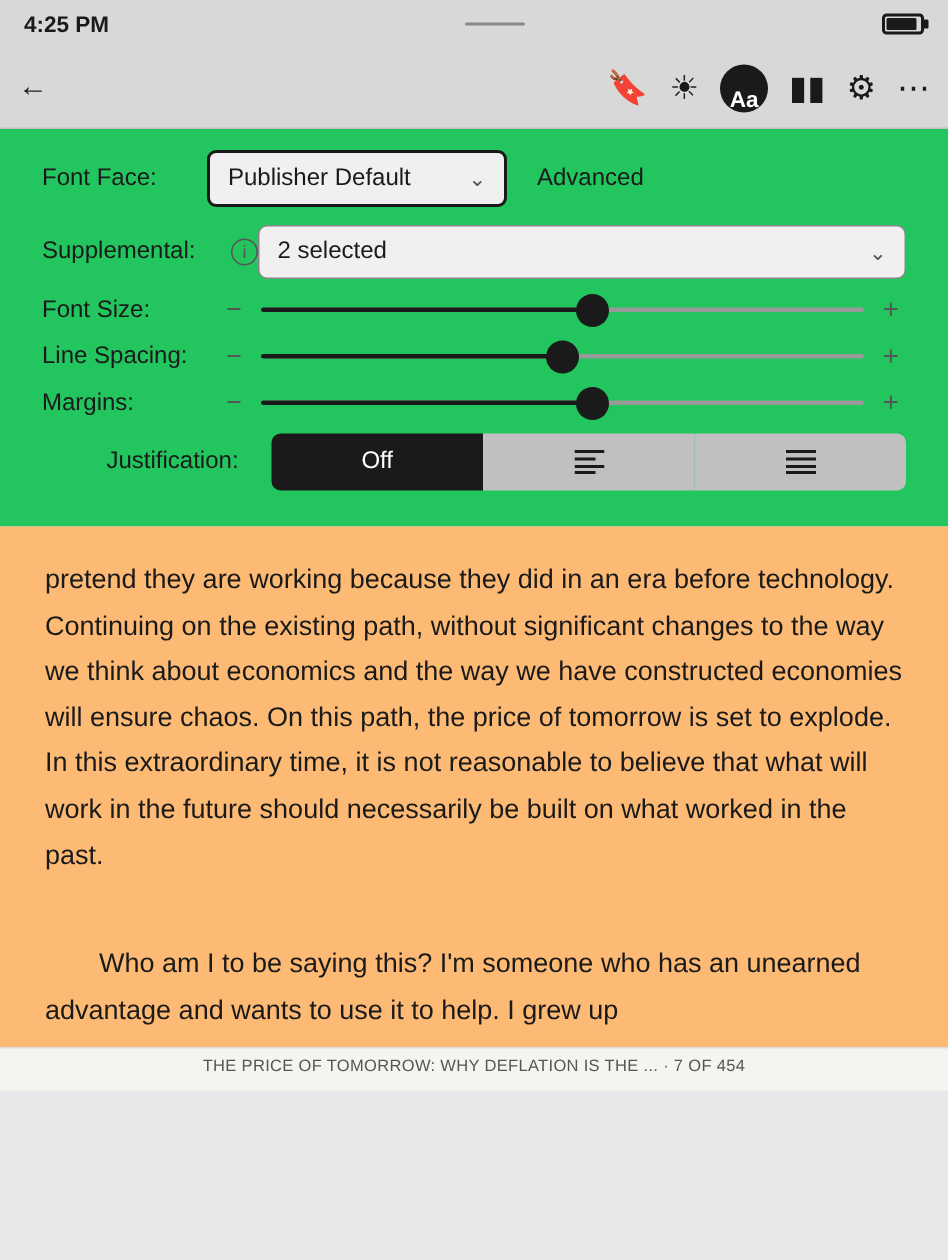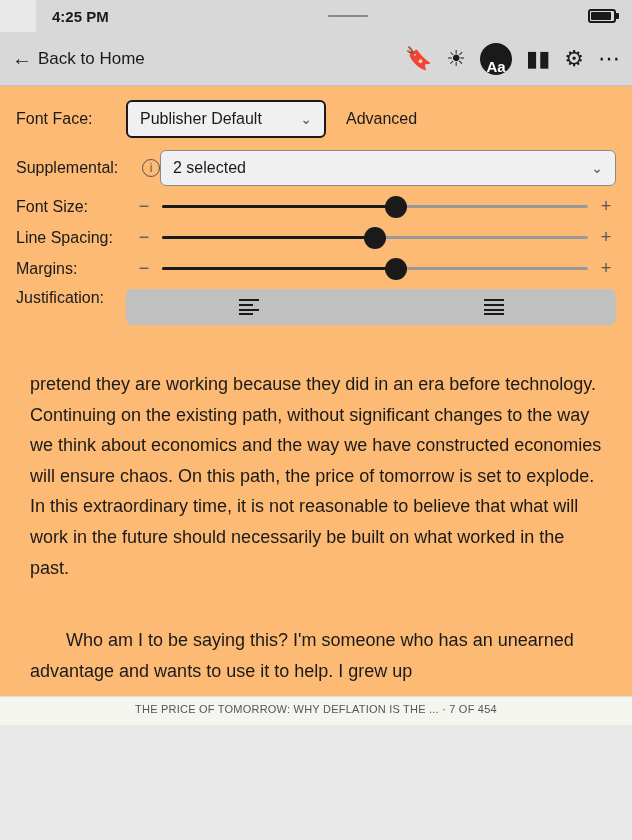--- a/index.html
+++ b/index.html
@@ -13,21 +13,20 @@
     }
 
     
     .status-bar {
       display: flex;
       justify-content: space-between;
       align-items: center;
       padding: 4px 16px;
       background: #d8d8d8;
       height: 32px;
-      margin-left: 36px;
     }
     .status-time {
       font-size: 15px;
       font-weight: 600;
       color: #1a1a1a;
     }
     .status-icons {
       display: flex;
       align-items: center;
       gap: 6px;
@@ -105,22 +104,22 @@
       display: flex;
       align-items: flex-end;
       justify-content: center;
       font-size: 15px;
       font-weight: 600;
       cursor: pointer;
     }
 
     
     .settings-panel {
-      background: #fdba74;
-      padding: 14px 16px;
+      background: #22c55e;
+      padding: 14px 28px;
     }
 
     
     .setting-row {
       display: flex;
       align-items: center;
       margin-bottom: 12px;
     }
     .setting-label {
       font-size: 16px;
@@ -243,22 +242,23 @@
       background: #1a1a1a;
       border-radius: 50%;
       position: absolute;
       top: 50%;
       transform: translateY(-50%);
     }
 
     
     .justify-row {
       display: flex;
-      align-items: flex-start;
+      align-items: center;
       margin-bottom: 10px;
+      margin-left: 43px;
     }
     .justify-label {
       font-size: 16px;
       color: #1a1a1a;
       min-width: 110px;
     }
     .justify-buttons {
       display: flex;
       flex: 1;
       gap: 0;
@@ -334,21 +334,20 @@
   <div class="status-icons">
     <div class="battery-icon">
       <div class="battery-fill"></div>
     </div>
   </div>
 </div>
 
 <div class="nav-bar">
   <div class="nav-left">
     <span class="nav-back-arrow">←</span>
-    <span class="nav-back-label">Back to Home</span>
   </div>
   <div class="nav-right">
     <span class="nav-icon">🔖</span>
     <span class="nav-icon">☀</span>
     <div class="nav-icon-aa">
       <span>Aa</span>
     </div>
     <span class="nav-icon">▮▮</span>
     <span class="nav-icon">⚙</span>
     <span class="nav-icon">⋯</span>
@@ -403,20 +402,21 @@
     <div class="slider-track">
       <div class="slider-fill" style="width: 55%"></div>
       <div class="slider-thumb" style="left: calc(55% - 11px)"></div>
     </div>
     <span class="slider-plus">+</span>
   </div>
 
   <div class="justify-row">
     <span class="justify-label">Justification:</span>
     <div class="justify-buttons">
+      <button class="justify-btn active">Off</button>
       <button class="justify-btn">
         <svg width="20" height="16" viewBox="0 0 20 16">
           <rect x="0" y="0" width="20" height="2" fill="currentColor"></rect>
           <rect x="0" y="5" width="14" height="2" fill="currentColor"></rect>
           <rect x="0" y="10" width="20" height="2" fill="currentColor"></rect>
           <rect x="0" y="14" width="14" height="2" fill="currentColor"></rect>
         </svg>
       </button>
       <button class="justify-btn">
         <svg width="20" height="16" viewBox="0 0 20 16">

